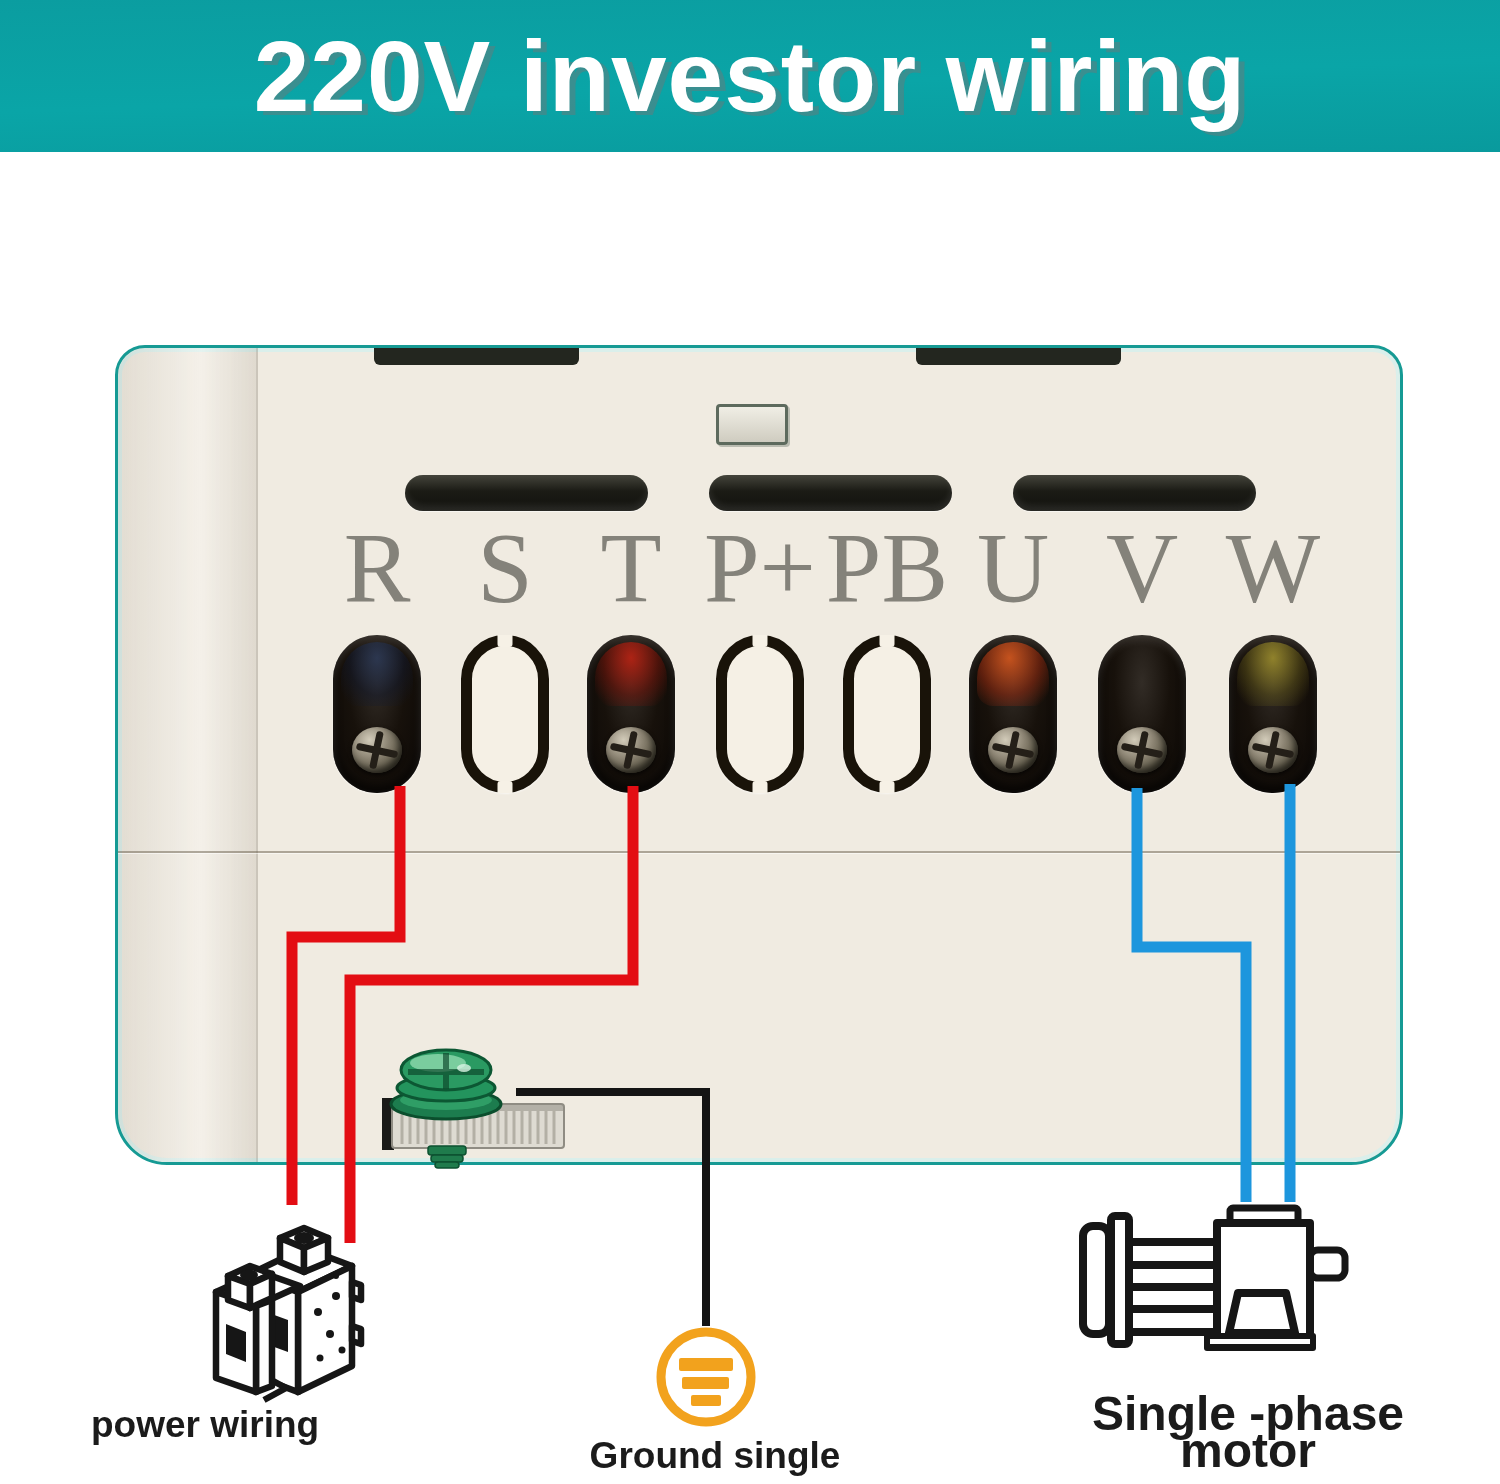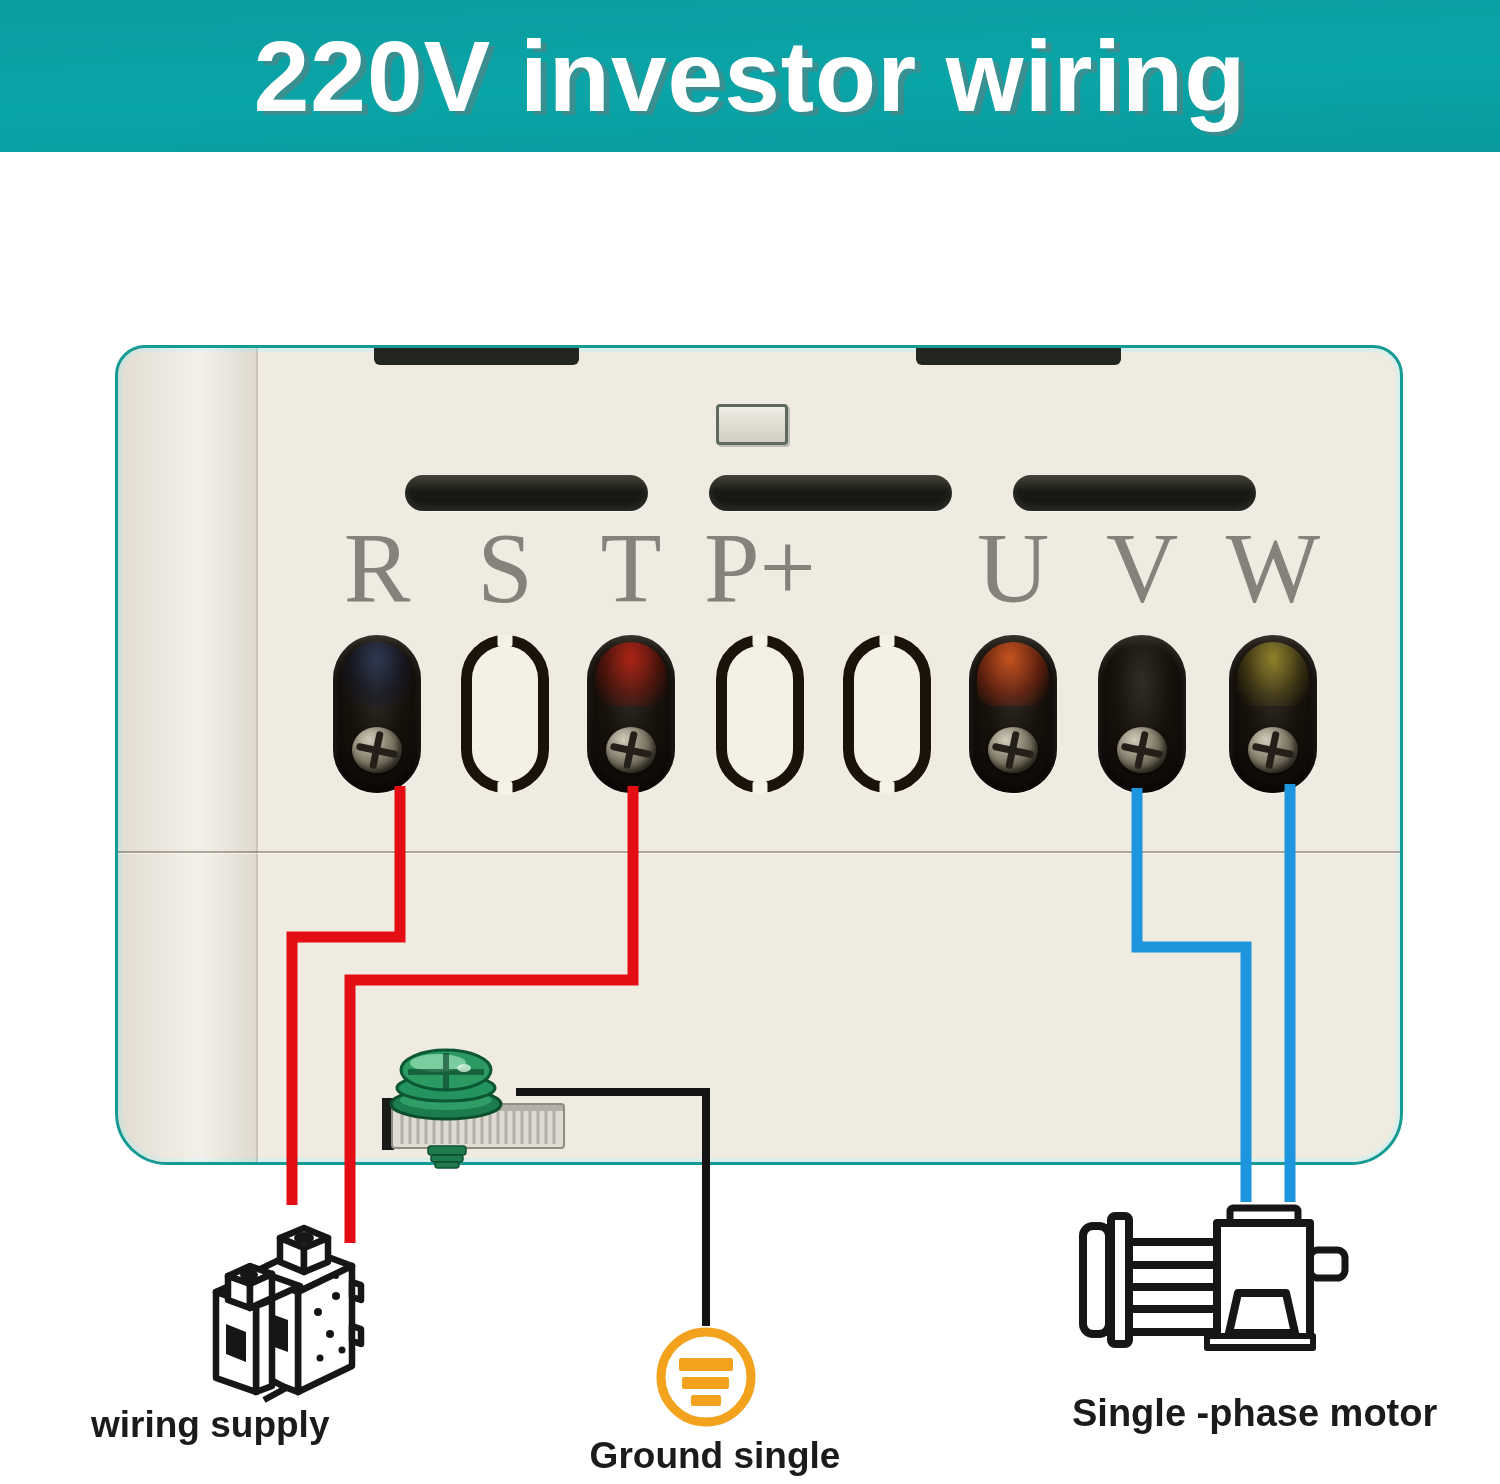--- a/index.html
+++ b/index.html
@@ -67,21 +67,21 @@
   .screw::after{content:"";position:absolute;left:21px;top:4px;width:7px;height:38px;
          background:#241f18;border-radius:3px;transform:rotate(12deg);}
 
   
   .overlay{position:absolute;left:0;top:0;width:1500px;height:1484px;pointer-events:none;}
 
   
   .callout{position:absolute;font-weight:bold;color:#1b1b1b;font-size:37px;line-height:37px;}
   .callout-left{left:91px;top:1406px;width:460px;text-align:left;}
   .callout-ground{left:515px;top:1437px;width:400px;text-align:center;}
-  .callout-motor{left:1072px;top:1395px;width:400px;text-align:left;font-size:38px;}
+  .callout-motor{left:1048px;top:1395px;width:400px;text-align:center;font-size:48px;}
 </style>
 </head>
 <body>
 
 <div id="stage">
 
   <div class="banner">
     <div class="banner-title">220V investor wiring</div>
   </div>
 
@@ -92,20 +92,21 @@
     <div class="led"></div>
     <div class="vent vent-1"></div>
     <div class="vent vent-2"></div>
     <div class="vent vent-3"></div>
     <div class="seam"></div>
 
     <div class="t-label tl-0">R</div>
     <div class="t-label tl-1">S</div>
     <div class="t-label tl-2">T</div>
     <div class="t-label tl-3">P+</div>
+    <div class="t-label tl-4">PB</div>
     <div class="t-label tl-5">U</div>
     <div class="t-label tl-6">V</div>
     <div class="t-label tl-7">W</div>
 
     <div class="t-hole th-0 hole-dark tint-blue">
         <div class="screw"></div>
       </div>
     <div class="t-hole th-1 hole-empty"></div>
     <div class="t-hole th-2 hole-dark tint-red">
         <div class="screw"></div>
@@ -197,18 +198,18 @@
       <circle cx="55" cy="55" r="45" fill="#ffffff" stroke="#f2a21d" stroke-width="9"></circle>
       <g fill="#f2a21d">
         <rect x="28" y="36" width="54" height="13" rx="2"></rect>
         <rect x="31" y="55" width="47" height="12" rx="2"></rect>
         <rect x="40" y="73" width="30" height="11" rx="2"></rect>
       </g>
     </g>
   </svg>
 
   <div class="callout callout-left">
-    <div>wiring supply</div>
+    <div>power wiring</div>
   </div>
   <div class="callout callout-ground">Ground single</div>
   <div class="callout callout-motor">Single -phase motor</div>
 
 </div>
 
 </body></html>

